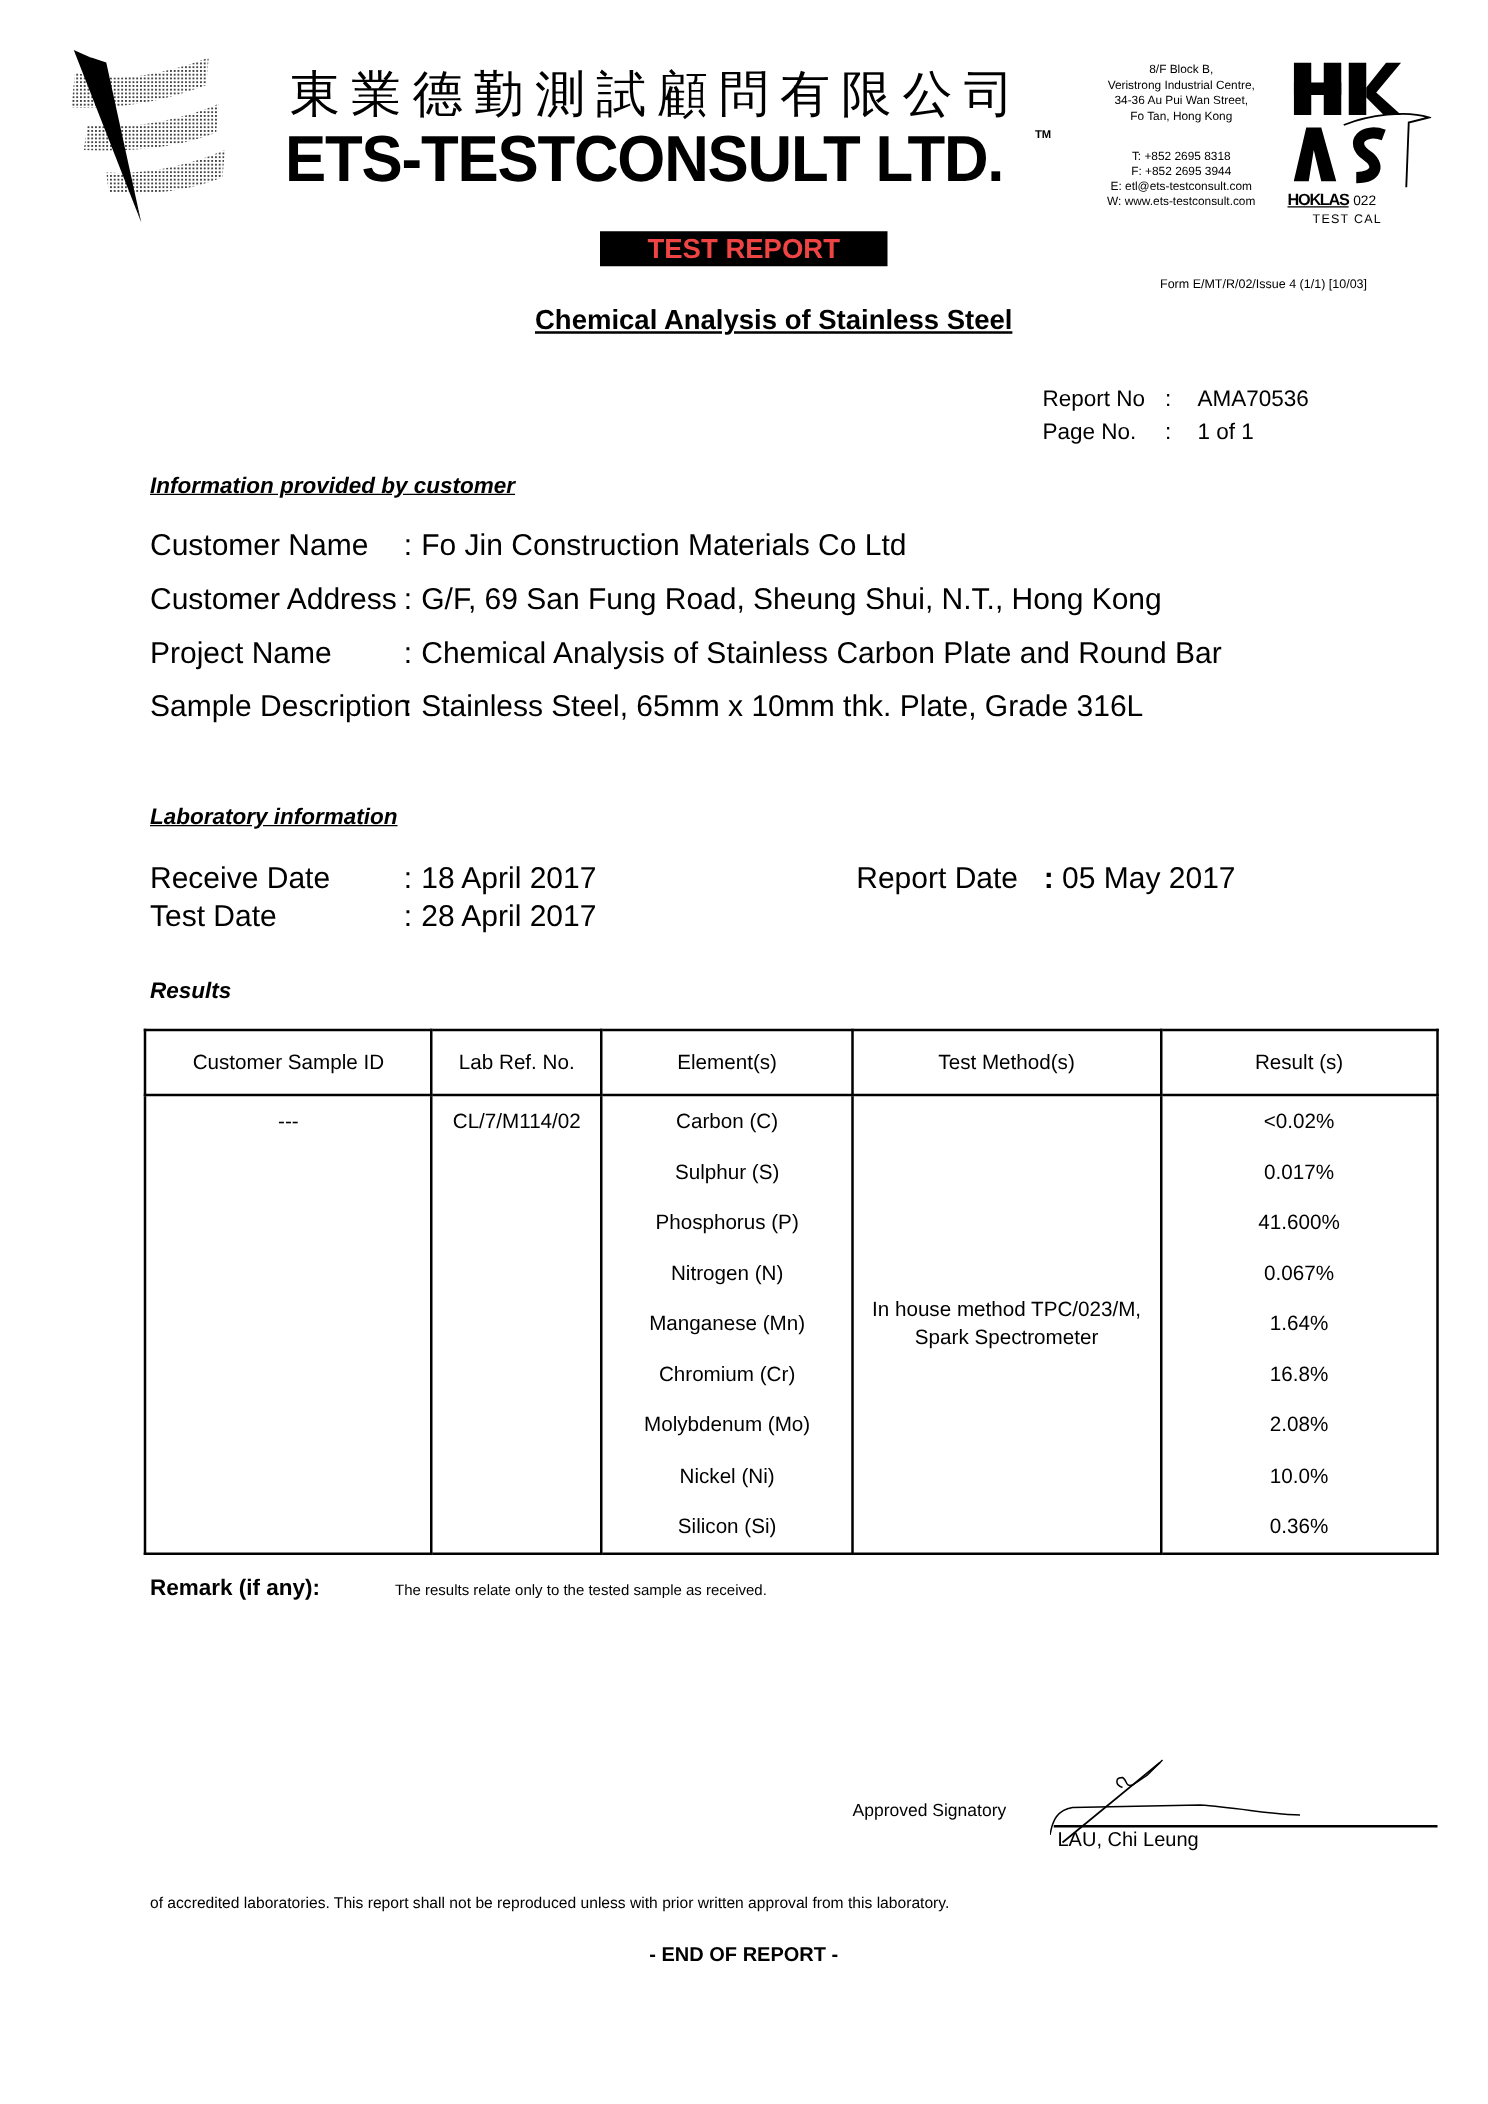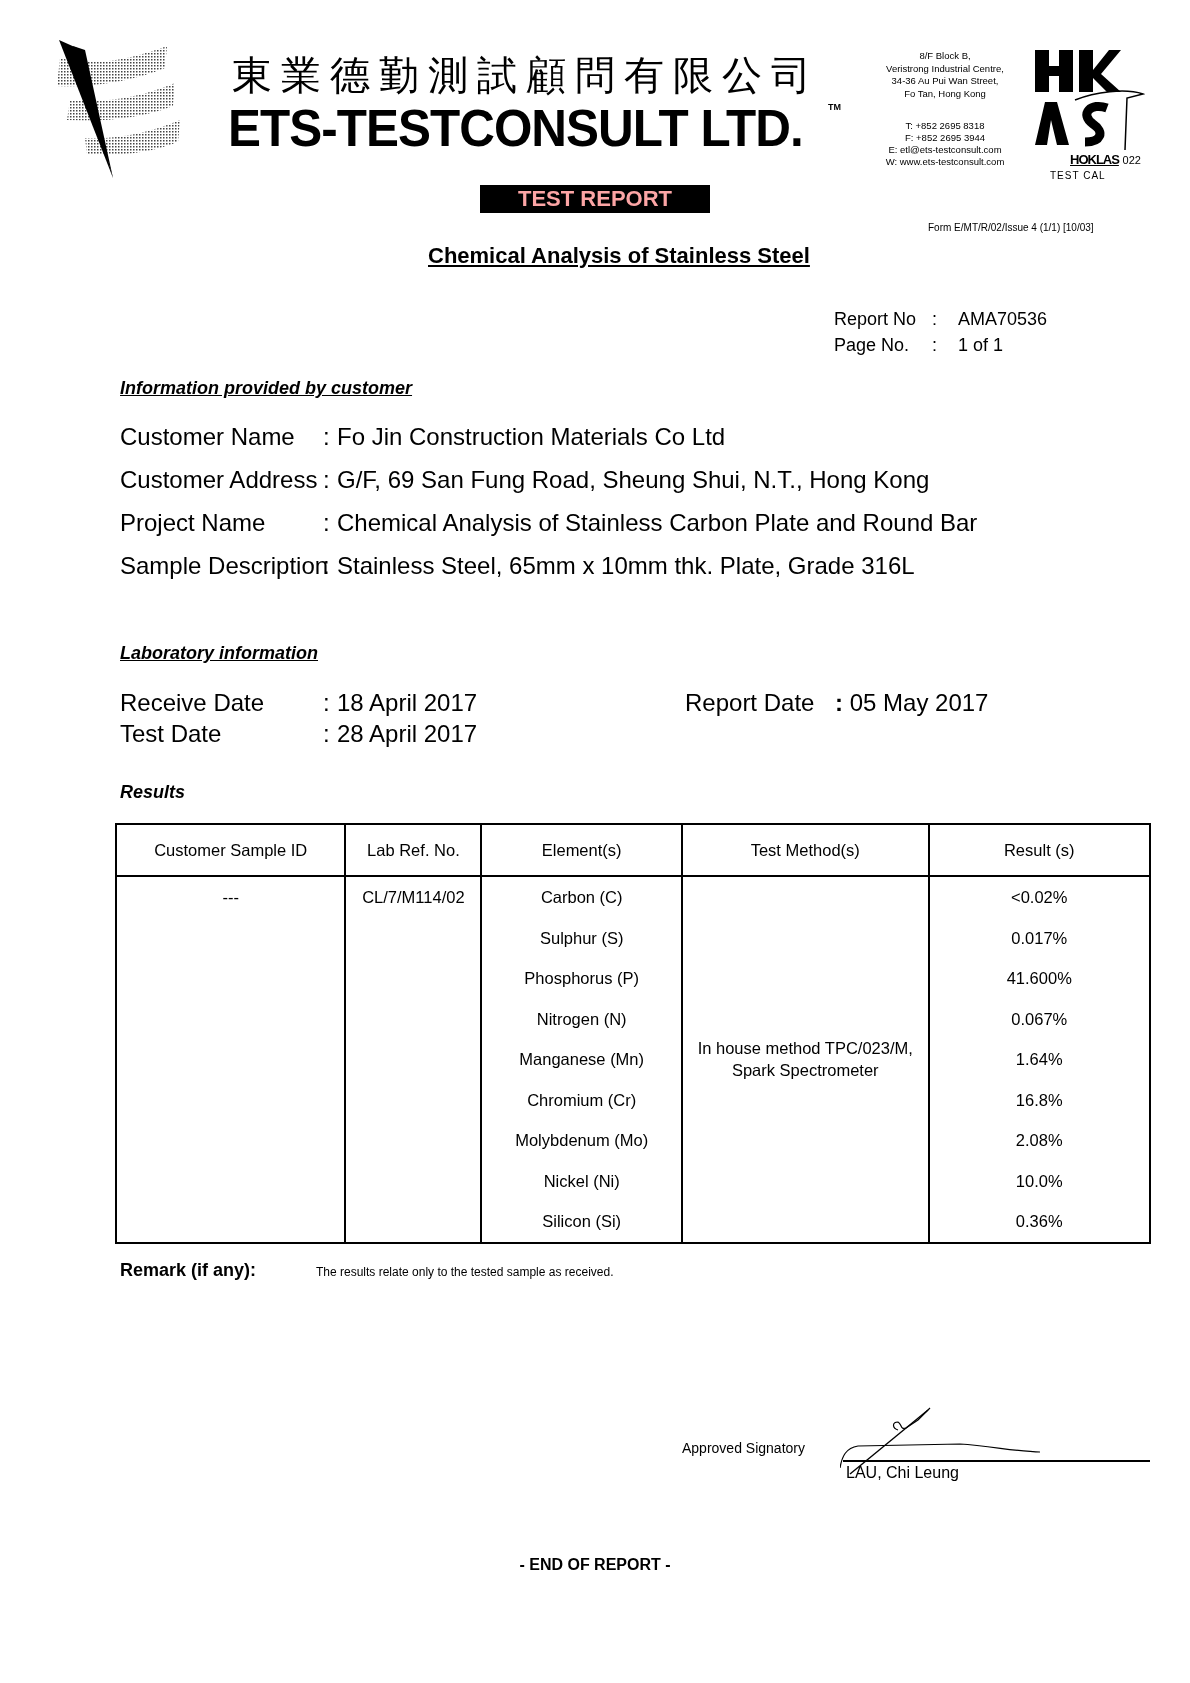--- a/index.html
+++ b/index.html
@@ -7,24 +7,24 @@
          font-family:"Liberation Sans", sans-serif; }
   .abs { position:absolute; }
   
   #logo-mark { left:55px; top:38px; width:150px; height:150px; }
   #cn-name { left:232px; top:48px; font-family:"DejaVu Sans", sans-serif; font-size:40px; letter-spacing:9px; white-space:nowrap; font-weight:normal; }
   #en-name { left:228px; top:98px; font-size:52px; font-weight:bold; letter-spacing:-1px; white-space:nowrap; transform:scaleX(0.95); transform-origin:left; }
   #tm { left:828px; top:102px; font-size:9px; font-weight:bold; }
   #addr { left:860px; top:50px; width:170px; font-size:9.5px; line-height:12.5px; text-align:center; }
   #contact { left:860px; top:120px; width:170px; font-size:9.5px; line-height:12px; text-align:center; }
   #hkas-logo { left:1035px; top:50px; width:110px; height:100px; }
-  #hoklas { left:1030px; top:152px; font-size:13px; font-weight:bold;margin-left:40px; }
+  #hoklas { left:1030px; top:152px; font-size:13px; font-weight:bold; }
   #hoklas .mark { text-decoration:underline; letter-spacing:-1px; }
   #hoklas-sub { left:1050px; top:170px; font-size:10px; letter-spacing:1px; }
-  #report-banner { left:480px; top:185px; width:230px; height:28px; background:#000; color:#fca5a5;
+  #report-banner { left:480px; top:185px; width:230px; height:28px; background:#000; color:#ef4444;
                    font-size:22px; font-weight:bold; text-align:center; line-height:28px; }
   #form-code { left:928px; top:222px; font-size:10px; }
   #doc-title { left:428px; top:243px; font-size:22px; font-weight:bold; text-decoration:underline; }
   
   .meta-row { left:834px; font-size:18px; white-space:nowrap; }
   .meta-row .k { display:inline-block; width:98px; }
   .meta-row .c { display:inline-block; width:26px; }
   
   .sec-head { left:120px; font-size:18px; font-weight:bold; font-style:italic; text-decoration:underline; }
   .field { left:120px; font-size:24px; white-space:nowrap; }
@@ -197,14 +197,15 @@
 <svg id="sig-scribble" class="abs" viewBox="0 0 240 75">
   <path d="M0,68 C2,56 6,48 18,46 L120,44 C150,46 180,52 200,52" stroke="#000" stroke-width="1.2" fill="none"></path>
   <path d="M10,74 L88,10" stroke="#000" stroke-width="1.4" fill="none"></path>
   <path d="M58,30 C52,28 52,22 58,22 C62,24 60,30 66,28 L78,20 L90,8" stroke="#000" stroke-width="1.2" fill="none"></path>
 </svg>
 <div id="sig-label" class="abs">Approved Signatory</div>
 <div id="sig-line" class="abs"></div>
 <div id="sig-name" class="abs">LAU, Chi Leung</div>
 
 <div id="footer-note" class="abs">
+  <div>of accredited laboratories.  This report shall not be reproduced unless with prior written approval from this laboratory.</div>
 </div>
 <div id="end-report" class="abs">- END OF REPORT -</div>
 
 </body></html>

